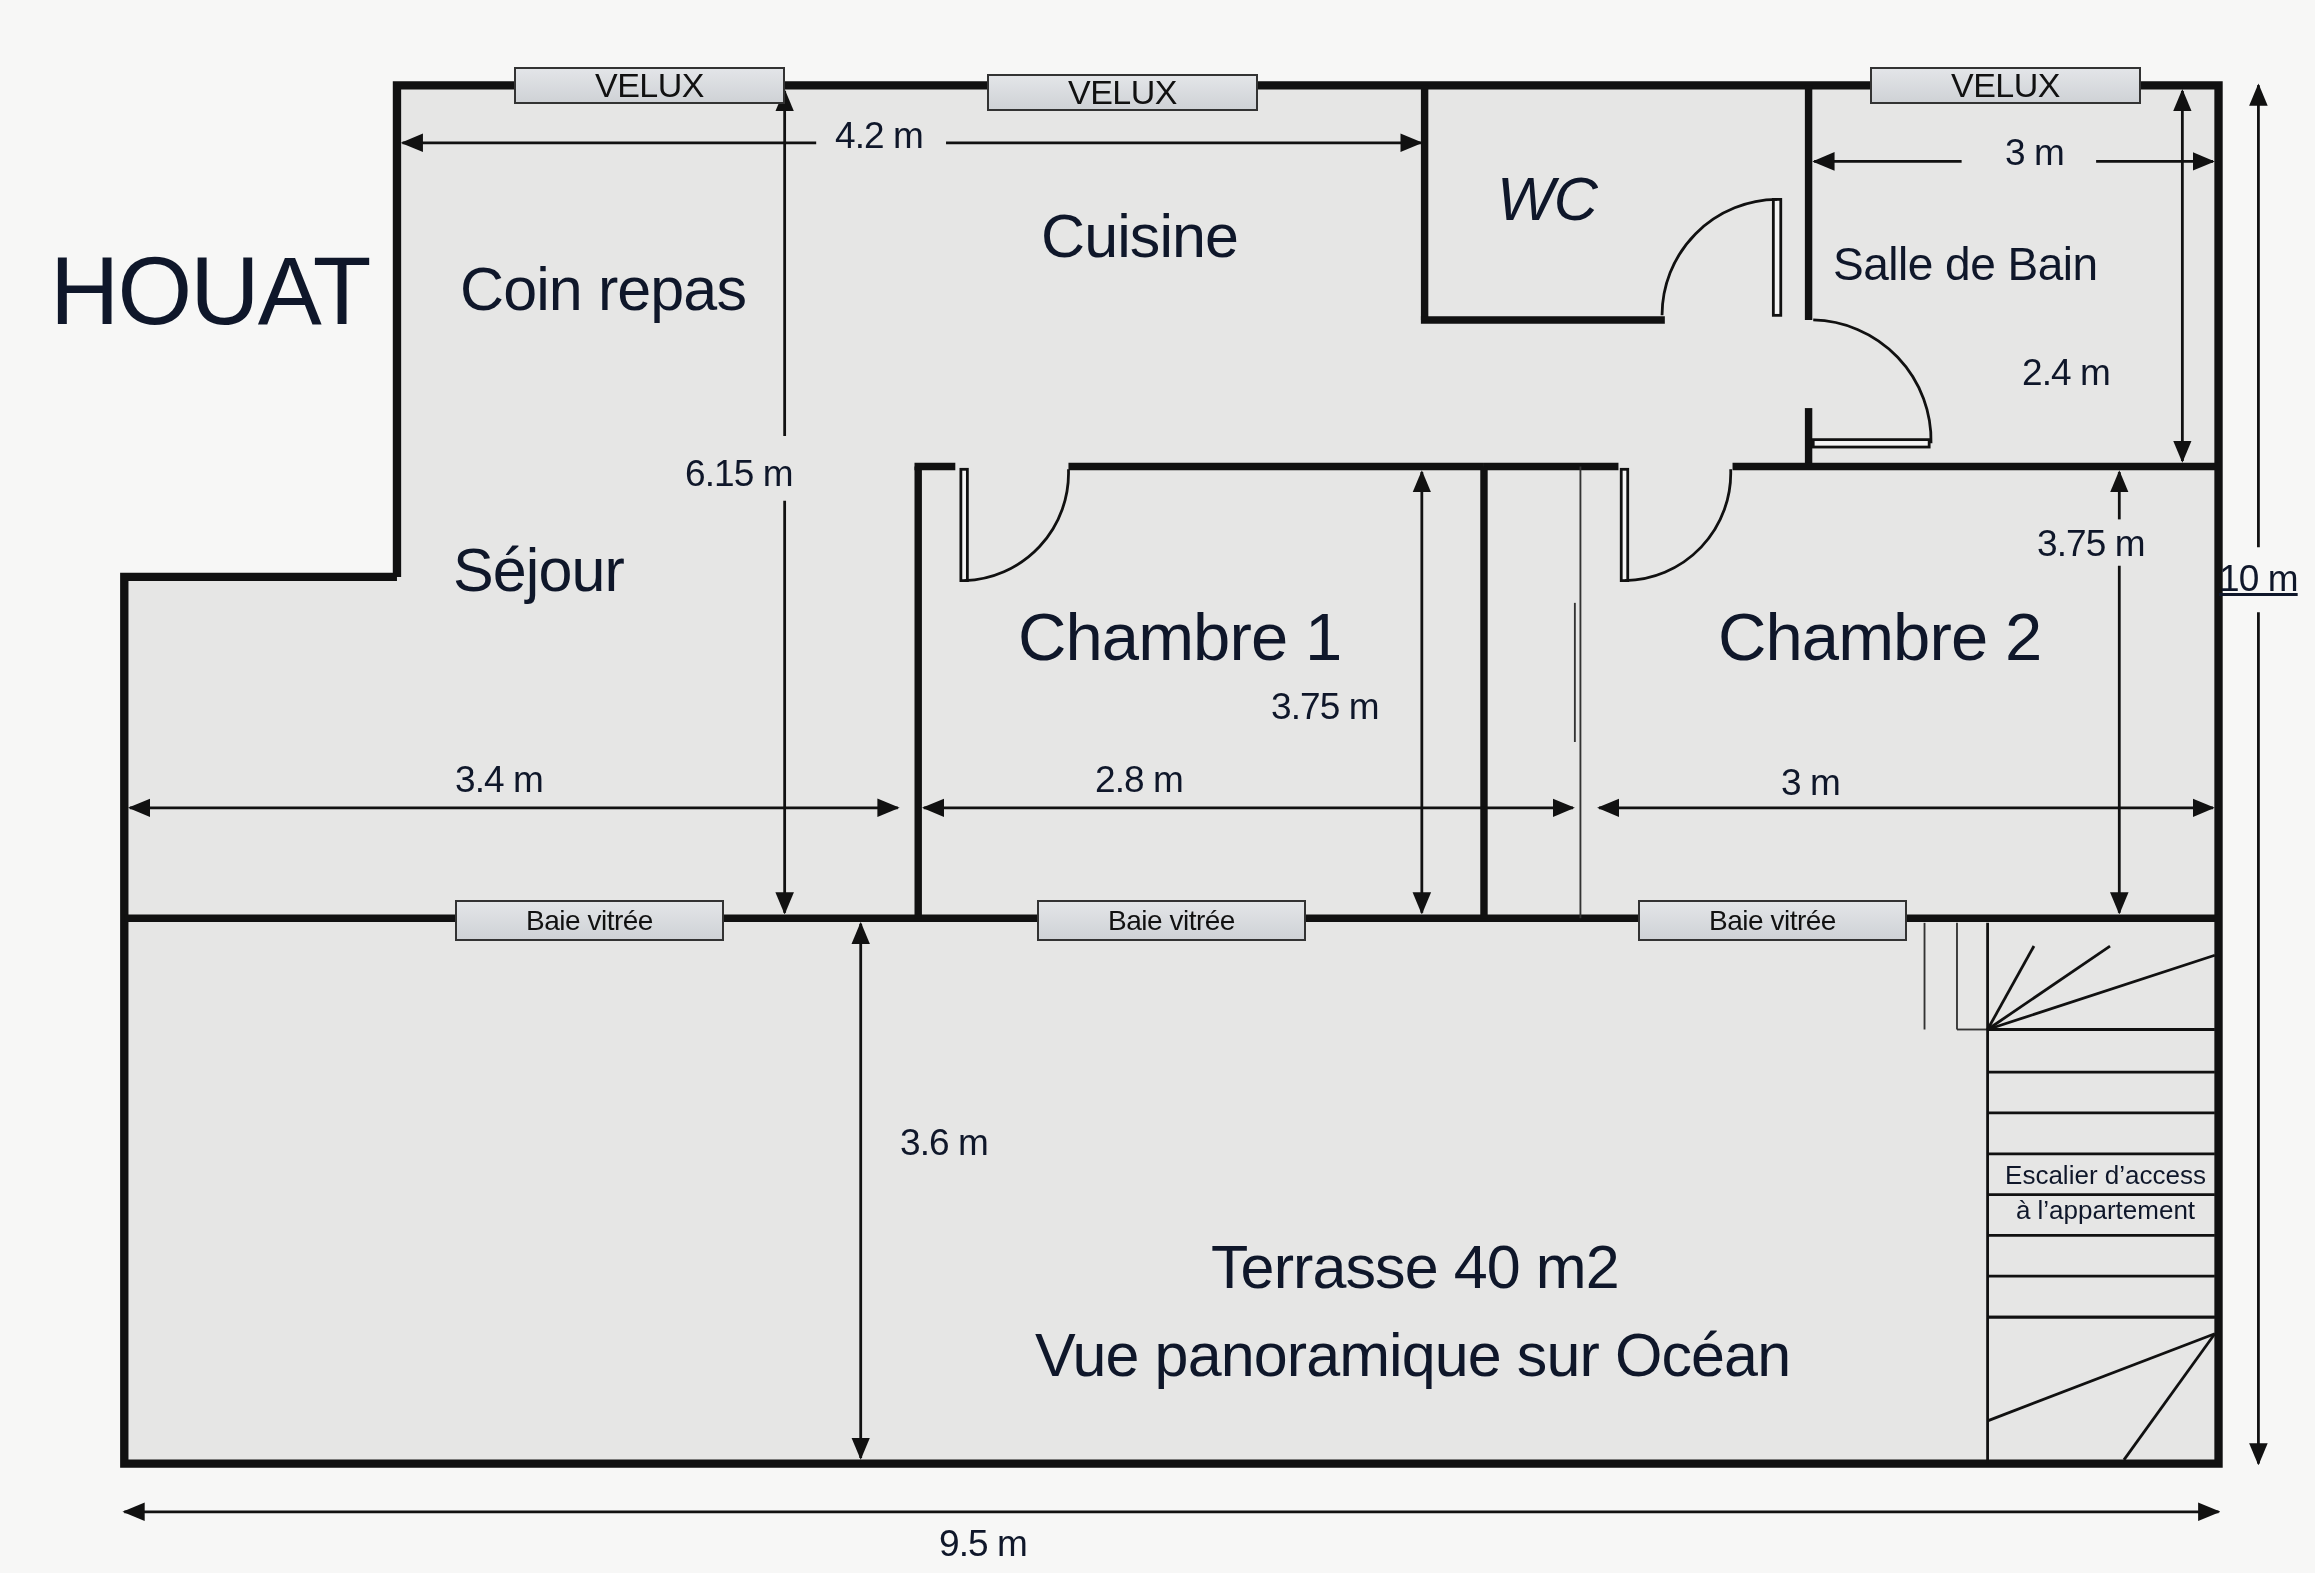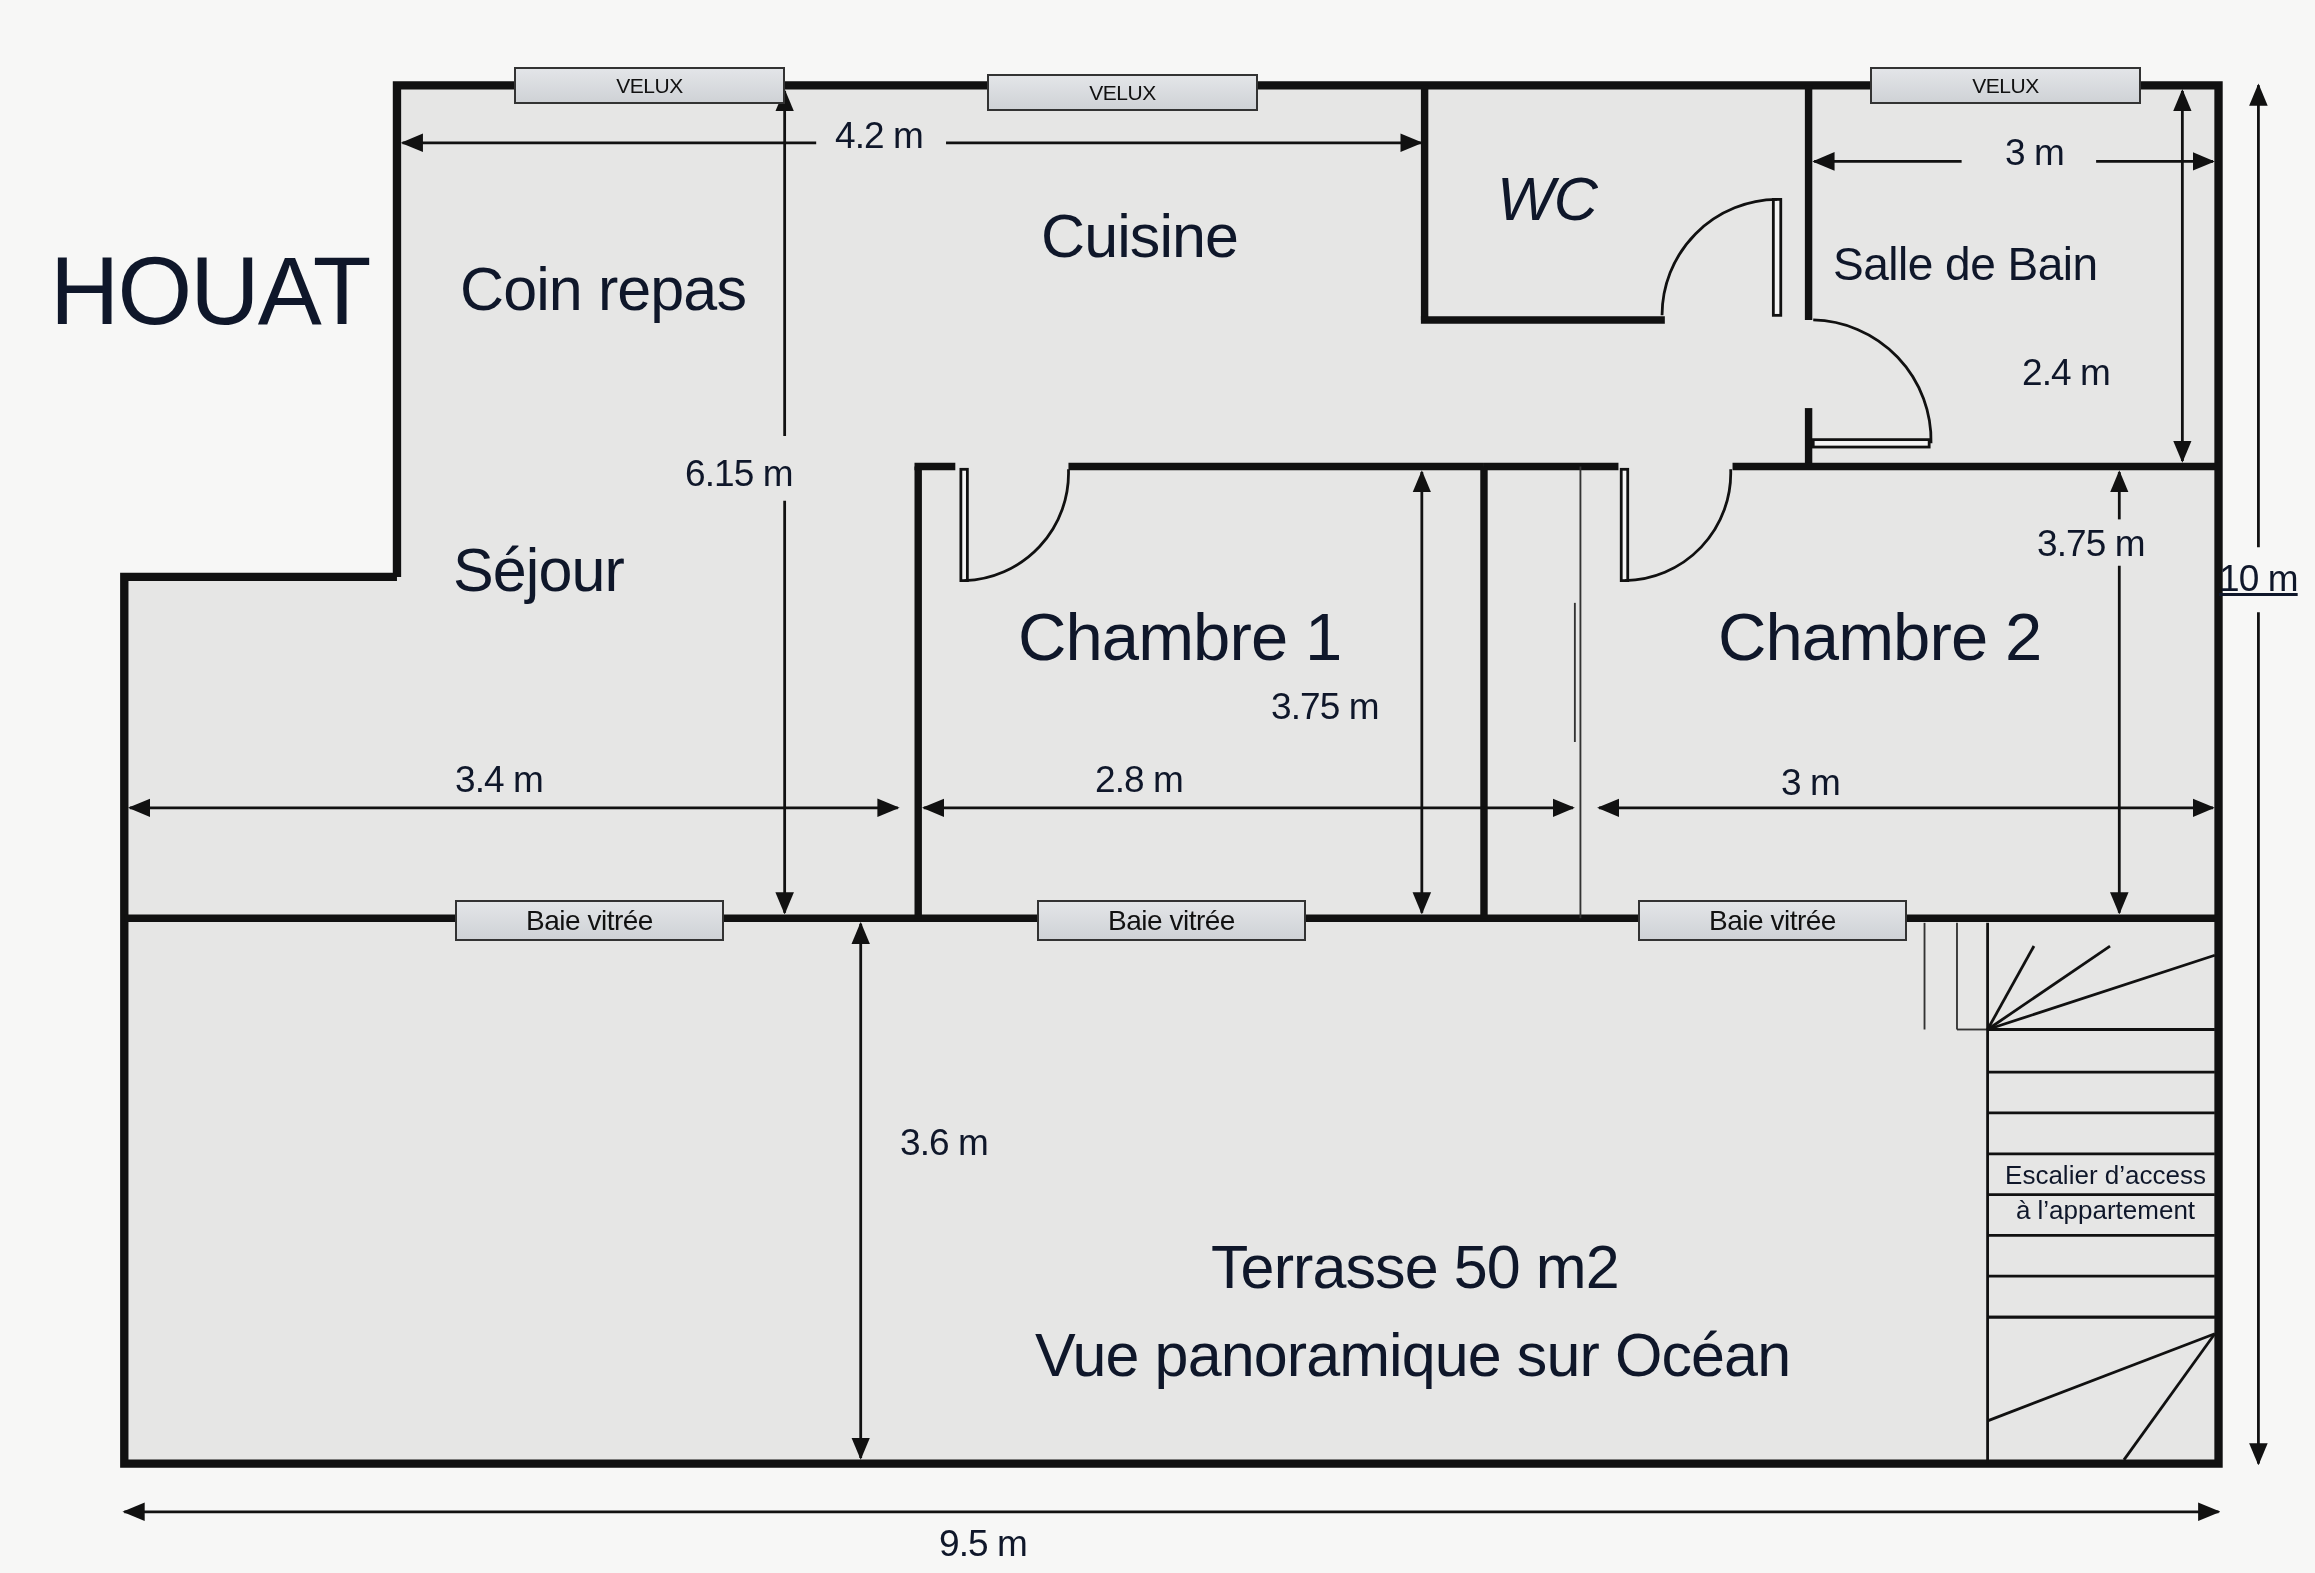--- a/index.html
+++ b/index.html
@@ -8,21 +8,21 @@
   svg { position:absolute; left:0; top:0; }
   .lbl { position:absolute; white-space:nowrap; line-height:1; color:#0f172a;
          font-family:"Liberation Sans", "DejaVu Sans", sans-serif; }
   .title { font-size:96px; letter-spacing:-1.9px; }
   .room-xl { font-size:67px; letter-spacing:-0.9px; }
   .room-l { font-size:61px; letter-spacing:-0.9px; }
   .room-m { font-size:46px; letter-spacing:-0.5px; }
   .dim { font-size:37px; letter-spacing:-0.9px; }
   .win { position:absolute; background:linear-gradient(#e3e5e8,#cfd2d6);
          border:2.8px solid #333; box-sizing:border-box; display:flex;
-         align-items:center; justify-content:center; font-size:21px; color:#111;
+         align-items:center; justify-content:center; font-size:34px; color:#111;
          letter-spacing:-0.5px; }
   .baie { font-size:28px; }
   .stair-text { font-size:26px; text-align:center; line-height:1.35; }
 </style>
 </head>
 <body>
 
 <svg width="2315" height="1573" viewBox="0 0 2496 1696" xmlns="http://www.w3.org/2000/svg">
   <defs>
     <marker id="ah" markerWidth="10" markerHeight="10" refX="9" refY="5" orient="auto" markerUnits="userSpaceOnUse" viewBox="0 0 10 10">
@@ -146,21 +146,21 @@
 <div class="win baie" style="left:1037px; top:900px; width:269px; height:41px;">Baie vitrée</div>
 <div class="win baie" style="left:1638px; top:900px; width:269px; height:41px;">Baie vitrée</div>
 
 <div class="lbl room-l" style="left:460px; top:259px;">Coin repas</div>
 <div class="lbl room-l" style="left:1041px; top:206px;">Cuisine</div>
 <div class="lbl room-l" style="left:1497px; top:169px;font-style:italic;">WC</div>
 <div class="lbl room-m" style="left:1833px; top:241px;">Salle de Bain</div>
 <div class="lbl room-l" style="left:453px; top:540px;">Séjour</div>
 <div class="lbl room-xl" style="left:1018px; top:603px;">Chambre 1</div>
 <div class="lbl room-xl" style="left:1718px; top:603px;">Chambre 2</div>
-<div class="lbl room-l" style="left:1211px; top:1237px;">Terrasse 50 m2</div>
+<div class="lbl room-l" style="left:1211px; top:1237px;">Terrasse 40 m2</div>
 <div class="lbl room-l" style="left:1035px; top:1325px;">Vue panoramique sur Océan</div>
 <div class="lbl stair-text" style="left:2000px; top:1158px; width:211px;">
   <div>Escalier d’access</div>
   <div>à l’appartement</div>
 </div>
 
 <div class="lbl dim" style="left:835px; top:117px;">4.2 m</div>
 <div class="lbl dim" style="left:685px; top:455px;">6.15 m</div>
 <div class="lbl dim" style="left:2005px; top:134px;">3 m</div>
 <div class="lbl dim" style="left:2022px; top:354px;">2.4 m</div>

